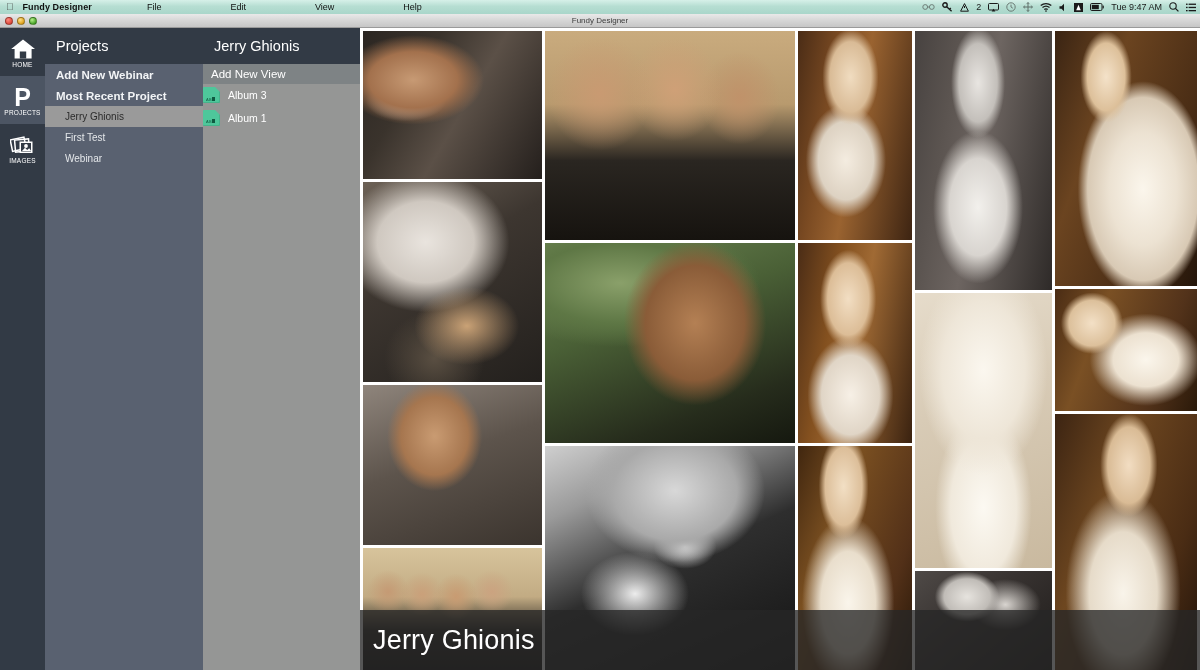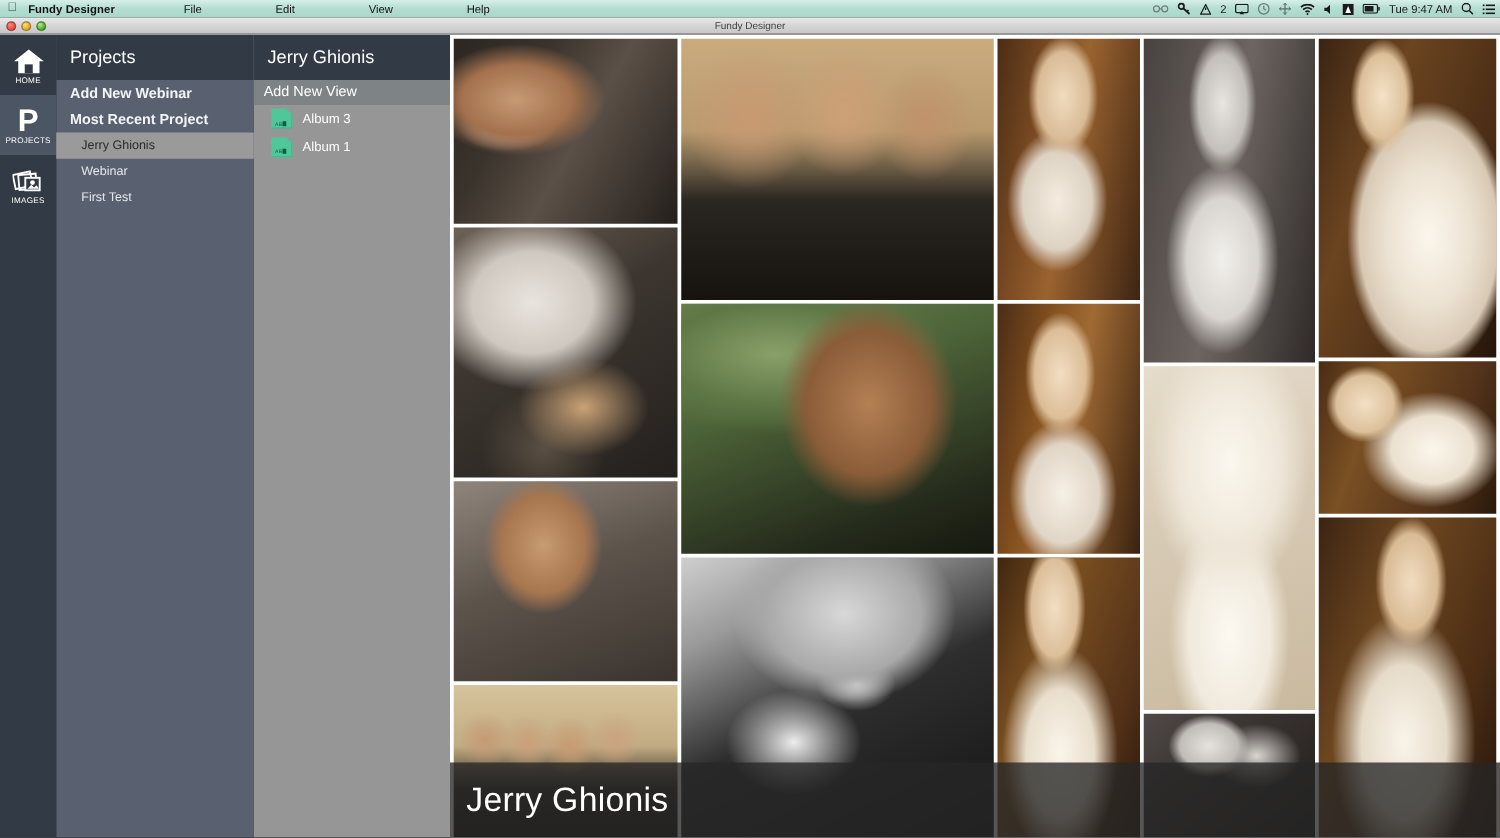--- a/index.html
+++ b/index.html
@@ -16,21 +16,21 @@
     position: absolute; top: 0; left: 0; width: 1200px; height: 14px;
     background: linear-gradient(180deg, #d6f0e8 0%, #b6ded2 45%, #a9d6ca 100%);
     display: flex; align-items: center;
     font-size: 9px; color: #101010;
     padding-left: 6px;
   }
   .menubar .apple {
     font-size: 10px; line-height: 1; margin-right: 9px; color: #3a3a3a;
   }
   .menubar .app-name { font-weight: bold; font-size: 9px; margin-right: 12px; letter-spacing: .1px; }
-  .menubar .mi { margin-right: 16px; font-size: 9px; padding-left: 43px; }
+  .menubar .mi { margin-right: 26px; font-size: 9px; padding-left: 43px; }
   .menubar .right {
     position: absolute; right: 4px; top: 0; height: 14px;
     display: flex; align-items: center; gap: 7px;
     font-size: 9px; color: #1a1a1a;
   }
   .menubar .right .si { display: inline-flex; align-items: center; line-height: 1; }
   .menubar .right .clock { font-size: 9px; }
   .si svg { display: block; }
 
   
@@ -80,21 +80,21 @@
   .row.selected { background: #9a9a9a; color: #2b2b2b; }
 
   
   .items-panel { width: 157px; height: 642px; background: #959695; flex: none; }
   .items-panel .panel-head { color: #ffffff; }
   .subhead {
     height: 20px; display: flex; align-items: center; padding-left: 8px;
     background: #7e8385; color: #ffffff; font-size: 11.5px;
   }
   .item-row {
-    height: 22.5px; display: flex; align-items: center; padding-left: 14px; gap: 8px;
+    height: 22.5px; display: flex; align-items: center; padding-left: 0; gap: 8px;
     color: #ffffff; font-size: 10.5px;
   }
   .album-icon {
     width: 17px; height: 16px; flex: none; position: relative;
     background: #4ec79b; border-radius: 1px 4px 1px 1px;
     box-shadow: inset -1px -1px 0 rgba(0,0,0,.10);
   }
   .album-icon::before {
     content: ""; position: absolute; right: 0; top: 0;
     border-width: 0 5px 5px 0; border-style: solid;
@@ -365,22 +365,22 @@
         </span>
         <span class="lbl">IMAGES</span>
       </div>
     </div>
 
     <div class="projects-panel">
       <div class="panel-head">Projects</div>
       <div class="row group">Add New Webinar</div>
       <div class="row group">Most Recent Project</div>
       <div class="row child selected">Jerry Ghionis</div>
+      <div class="row child">First Test</div>
       <div class="row child">Webinar</div>
-      <div class="row child">First Test</div>
     </div>
 
     <div class="items-panel">
       <div class="panel-head">Jerry Ghionis</div>
       <div class="subhead">Add New View</div>
       <div class="item-row">
         <span class="album-icon">
             <span class="tag">AB<b></b></span>
           </span>
         <span>Album 3</span>

